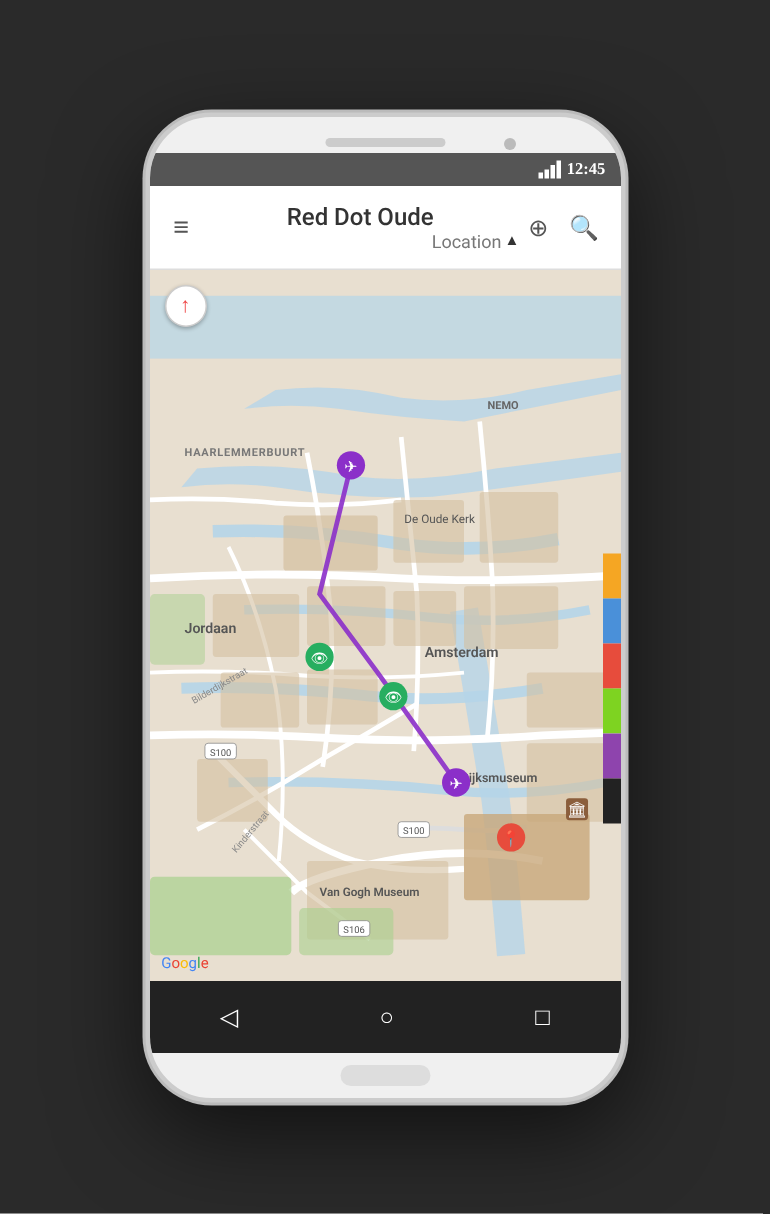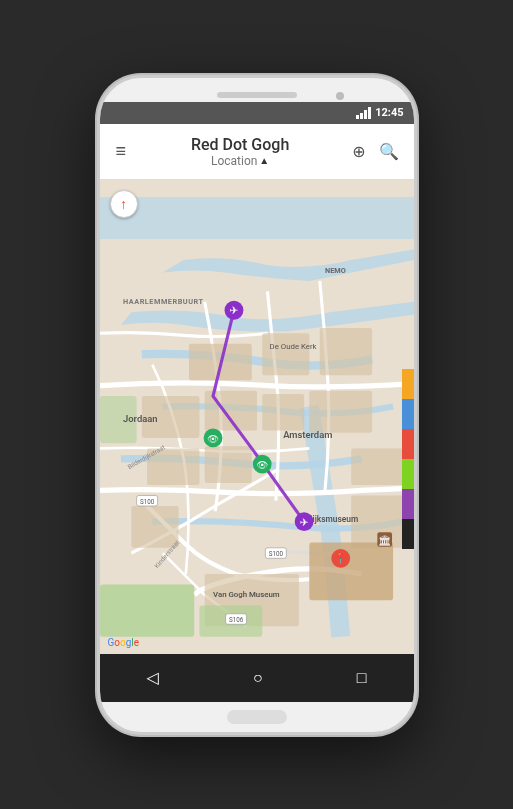--- a/index.html
+++ b/index.html
@@ -62,20 +62,21 @@
       background: #555;
       color: #fff;
       height: 22px;
       display: flex;
       align-items: center;
       justify-content: flex-end;
       padding: 0 10px;
       font-size: 11px;
       font-weight: bold;
       flex-shrink: 0;
+      font-family: Liberation Serif, serif;
     }
     .status-bar .signal {
       display: flex;
       align-items: flex-end;
       gap: 1px;
       margin-right: 4px;
     }
     .signal-bar {
       background: #fff;
       width: 3px;
@@ -108,21 +109,21 @@
       color: #333;
       font-weight: 500;
     }
     .app-bar .title-sub {
       font-size: 12px;
       color: #777;
     }
     .app-bar .title-sub-row {
       display: flex;
       align-items: center;
-      justify-content: center;
+      justify-content: flex-end;
       gap: 2px;
     }
     .app-bar .nav-icon {
       font-size: 14px;
       color: #333;
     }
     .app-bar .action-icons {
       display: flex;
       gap: 2px;
     }
@@ -236,21 +237,21 @@
         <div class="signal-bar" style="height:6px;"></div>
         <div class="signal-bar" style="height:9px;"></div>
         <div class="signal-bar" style="height:12px;"></div>
       </div>
       <span>12:45</span>
     </div>
 
     <div class="app-bar">
       <span class="menu-icon">≡</span>
       <div class="title-block">
-        <div class="title-main">Red Dot Gogh</div>
+        <div class="title-main">Red Dot Oude</div>
         <div class="title-sub-row">
           <span class="title-sub">Location</span>
           <span class="nav-icon" style="font-size:10px;">▲</span>
         </div>
       </div>
       <div class="action-icons">
         <span>⊕</span>
         <span>🔍</span>
       </div>
     </div>

